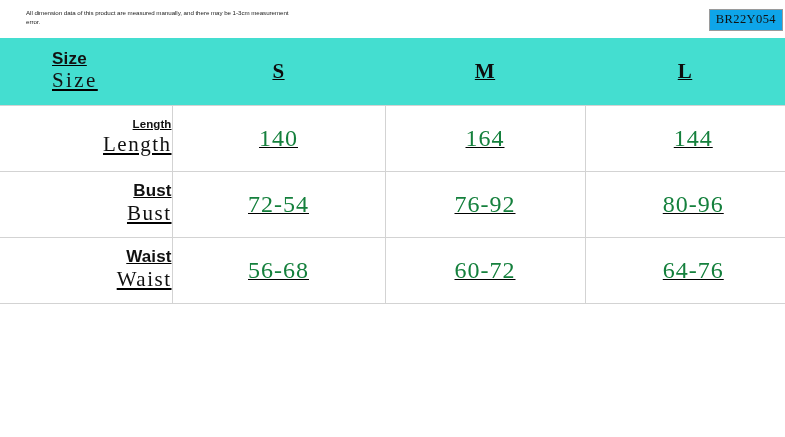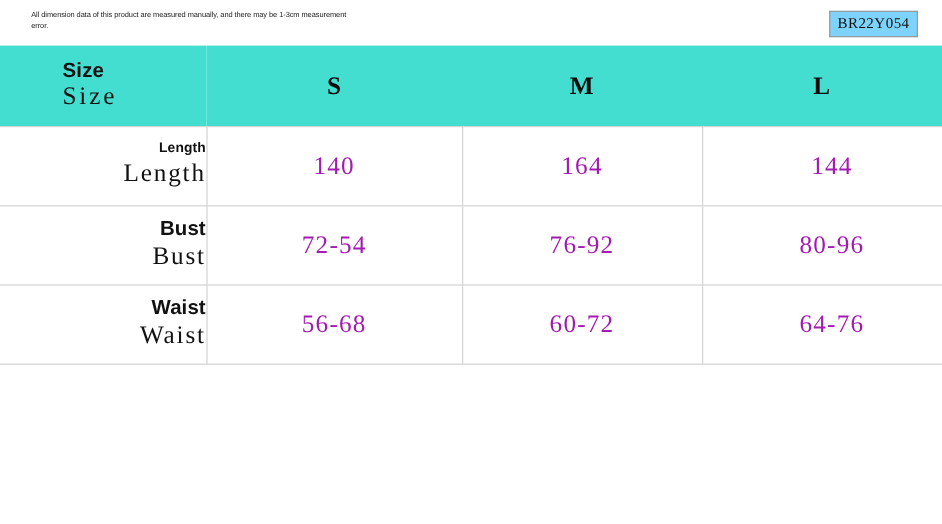--- a/index.html
+++ b/index.html
@@ -37,37 +37,38 @@
     width: 270px;
     font-family: "Liberation Sans", sans-serif;
     font-size: 6.2px;
     line-height: 1.45;
     color: #1a1a1a;
     letter-spacing: -0.05px;
   }
 
   .product-code {
     position: absolute;
-    right: 20px;
+    right: 2px;
     top: 9px;
     border: 1px solid #9a9a9a;
     padding: 2px 6px 3px 6px;
     font-family: "Liberation Serif", serif;
     font-size: 12.5px;
     letter-spacing: 0.4px;
     color: #111111;
-    background: #7dd3fc;
+    background: #0ea5e9;
     white-space: nowrap;
   }
 
   
   table.size-table {
     width: 785px;
     border-collapse: collapse;
     table-layout: fixed;
+    text-decoration: underline;
   }
 
   table.size-table col.c-label { width: 172px; }
   table.size-table col.c-s     { width: 213px; }
   table.size-table col.c-m     { width: 200px; }
   table.size-table col.c-l     { width: 200px; }
 
   thead tr.header-row {
     background: #44ded0;
     height: 67px;
@@ -152,22 +153,22 @@
     color: #111111;
     line-height: 1.3;
     letter-spacing: 1.5px;
     margin-left: -26px;
   }
 
   .row-label-big.indent-0 { margin-left: 0; }
 
   .cell-value {
     font-family: "Liberation Serif", serif;
-    font-size: 21px;
-    color: #a21caf;
+    font-size: 24px;
+    color: #15803d;
     letter-spacing: 1px;
     white-space: pre;
   }
 </style>
 </head>
 <body>
 
 <div class="sheet">
 
   <div class="top-strip">

